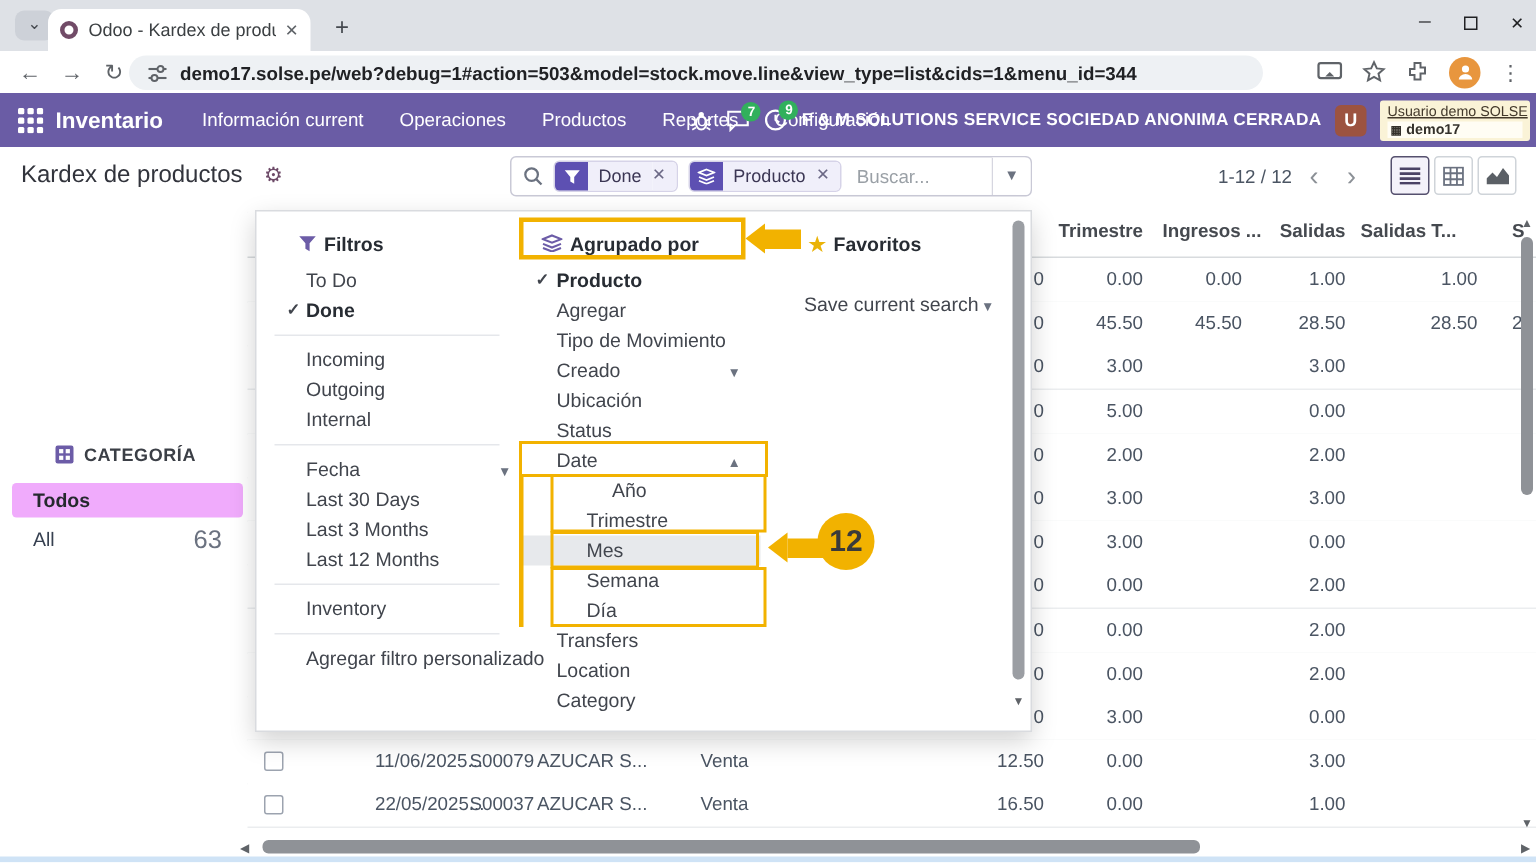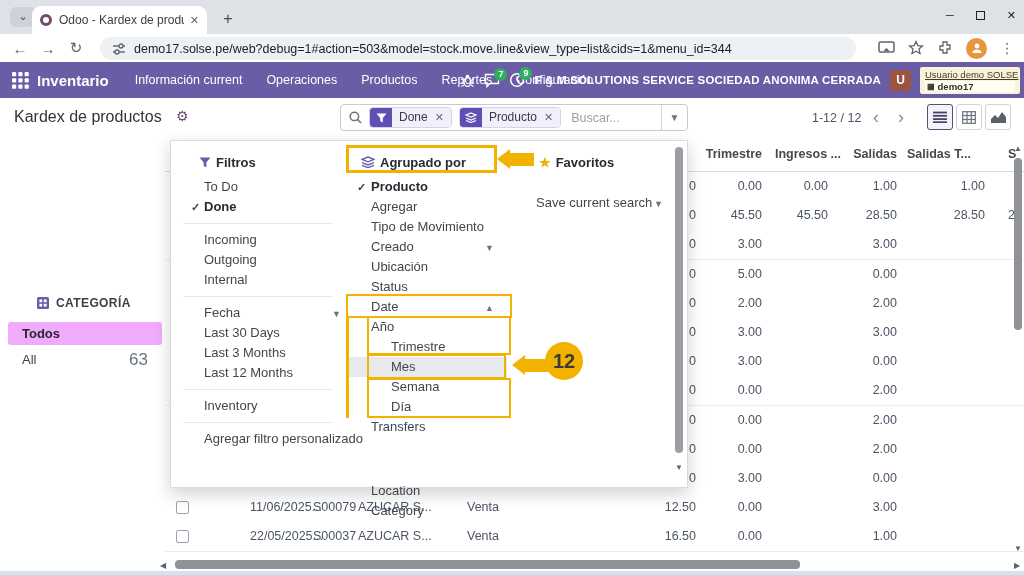--- a/index.html
+++ b/index.html
@@ -13,21 +13,21 @@
   .tab { position:absolute; left:32px; top:6px; width:175px; height:28px; background:#fff; border-radius:9px 9px 0 0; display:flex; align-items:center; padding:0 8px; }
   .favicon { width:12px; height:12px; border:3px solid #714B67; border-radius:50%; flex:0 0 auto; }
   .tabtitle { font-size:12px; color:#3c4043; margin-left:7px; white-space:nowrap; overflow:hidden; flex:1 1 auto; }
   .tabclose { color:#5f6368; font-size:11px; margin-left:6px; }
   .newtab { position:absolute; left:216px; top:8px; width:24px; height:24px; color:#45494f; font-size:16px; text-align:center; line-height:22px; }
   .winctl { position:absolute; right:8px; top:2px; display:flex; gap:22px; color:#202124; font-size:11px; align-items:center; height:26px; }
   .winctl .wbox { width:9px; height:9px; border:1px solid #202124; display:inline-block; }
 
   .toolbar { position:absolute; left:0; top:34px; width:1024px; height:28px; background:#fff; display:flex; align-items:center; }
   .navbtn { color:#5f6368; font-size:15px; width:28px; text-align:center; }
-  .urlpill { position:absolute; left:100px; top:3px; width:756px; height:23px; background:#eef1f4; border-radius:12px; display:flex; align-items:center; padding:0 12px; }
+  .urlpill { position:absolute; left:86px; top:3px; width:756px; height:23px; background:#eef1f4; border-radius:12px; display:flex; align-items:center; padding:0 12px;font-weight:bold; }
   .urltext { font-size:12.5px; color:#202124; margin-left:8px; white-space:nowrap; overflow:hidden; }
   .tbicons { position:absolute; right:0; top:0; height:28px; display:flex; align-items:center; gap:13px; padding-right:10px; }
   .avatar-chrome { width:21px; height:21px; border-radius:50%; background:#e8963e; display:flex; align-items:center; justify-content:center; }
 
   
   .odoonav { position:absolute; left:0; top:62px; width:1024px; height:36px; background:#6A5CA5; display:flex; align-items:center; color:#fff; }
   .appname { font-size:15px; font-weight:bold; margin:0 14px 0 8px; }
   .navitem { font-size:12.5px; margin:0 12px; white-space:nowrap; }
   .nav-right { position:absolute; right:0; top:0; height:36px; display:flex; align-items:center; gap:9px; padding-right:4px; }
   .badge { position:absolute; right:-7px; top:-5px; min-width:13px; height:13px; border-radius:7px; background:#31b05c; color:#fff; font-size:9px; font-weight:bold; text-align:center; line-height:13px; padding:0 2px; }
@@ -460,27 +460,27 @@
         <span>Agrupado por</span>
       </div>
       <div style="margin-top:4px;">
         <div class="mi chkd" style="padding-left:24px;"><span class="chk" style="left:10px;">✓</span><span>Producto</span></div>
         <div class="mi" style="padding-left:24px;"><span>Agregar</span></div>
         <div class="mi" style="padding-left:24px;"><span>Tipo de Movimiento</span></div>
         <div class="mi" style="padding-left:24px;"><span>Creado</span><span class="car" style="left:138px;">▼</span></div>
         <div class="mi" style="padding-left:24px;"><span>Ubicación</span></div>
         <div class="mi" style="padding-left:24px;"><span>Status</span></div>
         <div class="mi" style="padding-left:24px;"><span>Date</span><span class="car" style="left:138px;">▲</span></div>
-        <div class="mi" style="padding-left:24px;"><span>Año</span></div>
+        <div class="mi" style="padding-left:61px;"><span>Año</span></div>
         <div class="mi" style="padding-left:44px;"><span>Trimestre</span></div>
         <div class="mi hovbg" style="padding-left:44px; width:160px;"><span>Mes</span></div>
         <div class="mi" style="padding-left:44px;"><span>Semana</span></div>
         <div class="mi" style="padding-left:44px;"><span>Día</span></div>
         <div class="mi" style="padding-left:24px;"><span>Transfers</span></div>
-        <div class="mi" style="padding-left:24px;margin-top:44px;"><span>Location</span></div>
+        <div class="mi" style="padding-left:24px;"><span>Location</span></div>
         <div class="mi" style="padding-left:24px;"><span>Category</span></div>
       </div>
     </div>
 
     <div class="mcol" style="left:352px; width:150px;">
       <div class="mhead" style="padding-left:16px;">
         <span style="color:#eab308; font-size:13px;">★</span>
         <span>Favoritos</span>
       </div>
       <div style="padding-left:13px; margin-top:20px;">

